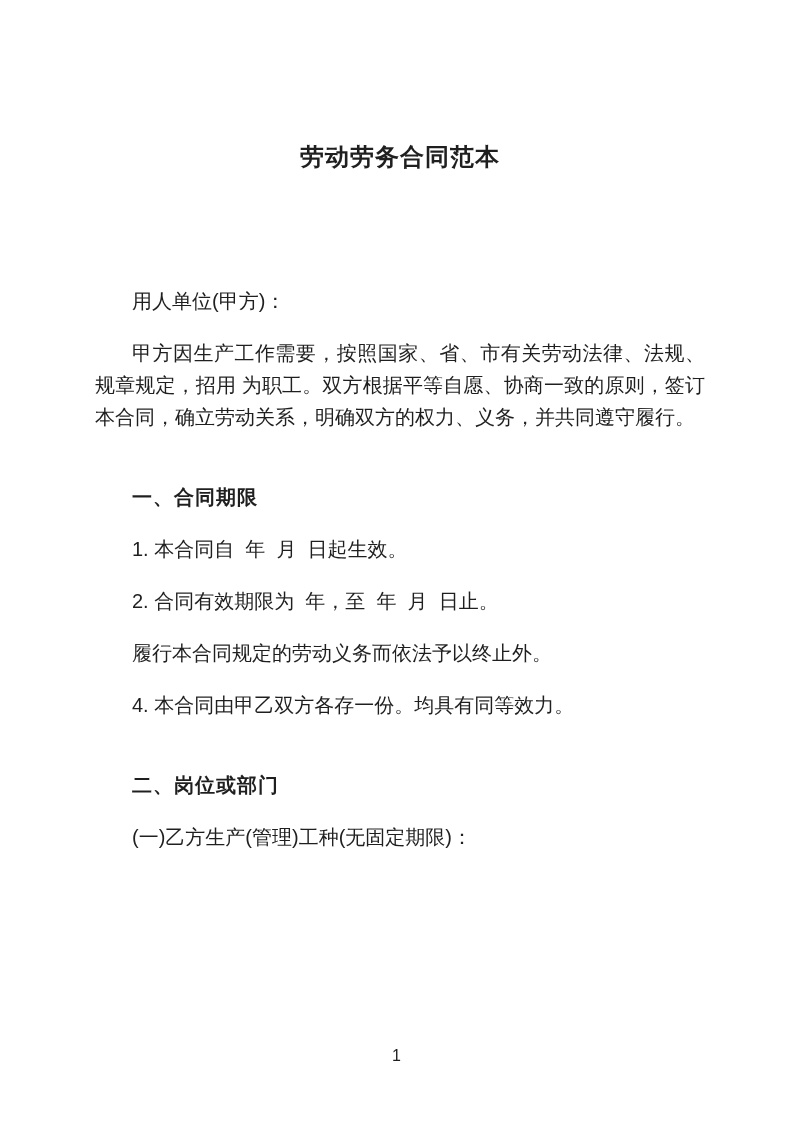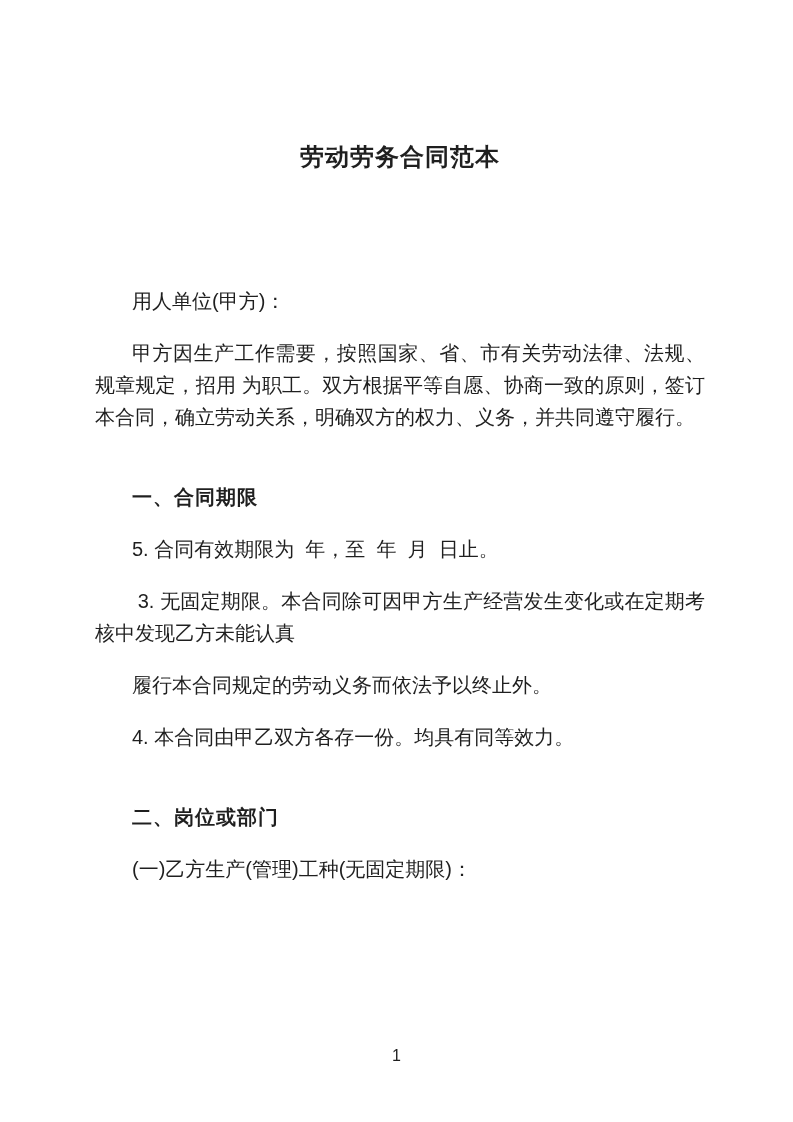--- a/index.html
+++ b/index.html
@@ -59,24 +59,24 @@
   <h1 class="doc-title">劳动劳务合同范本</h1>
 
   <p class="para">用人单位(甲方)：</p>
 
 
 
   <p class="para">甲方因生产工作需要，按照国家、省、市有关劳动法律、法规、规章规定，招用 为职工。双方根据平等自愿、协商一致的原则，签订本合同，确立劳动关系，明确双方的权力、义务，并共同遵守履行。</p>
 
   <p class="para heading">一、合同期限</p>
 
+  <p class="para">1. 本合同自  年  月  日起生效。</p>
 
-  <p class="para">5. 合同有效期限为  年，至  年  月  日止。</p>
+  <p class="para">2. 合同有效期限为  年，至  年  月  日止。</p>
 
-  <p class="para"> 3. 无固定期限。本合同除可因甲方生产经营发生变化或在定期考核中发现乙方未能认真</p>
 
   <p class="para">履行本合同规定的劳动义务而依法予以终止外。</p>
 
   <p class="para">4. 本合同由甲乙双方各存一份。均具有同等效力。</p>
 
   <p class="para heading">二、岗位或部门</p>
 
   <p class="para">(一)乙方生产(管理)工种(无固定期限)：</p>
 
   <div class="page-number">1</div>

